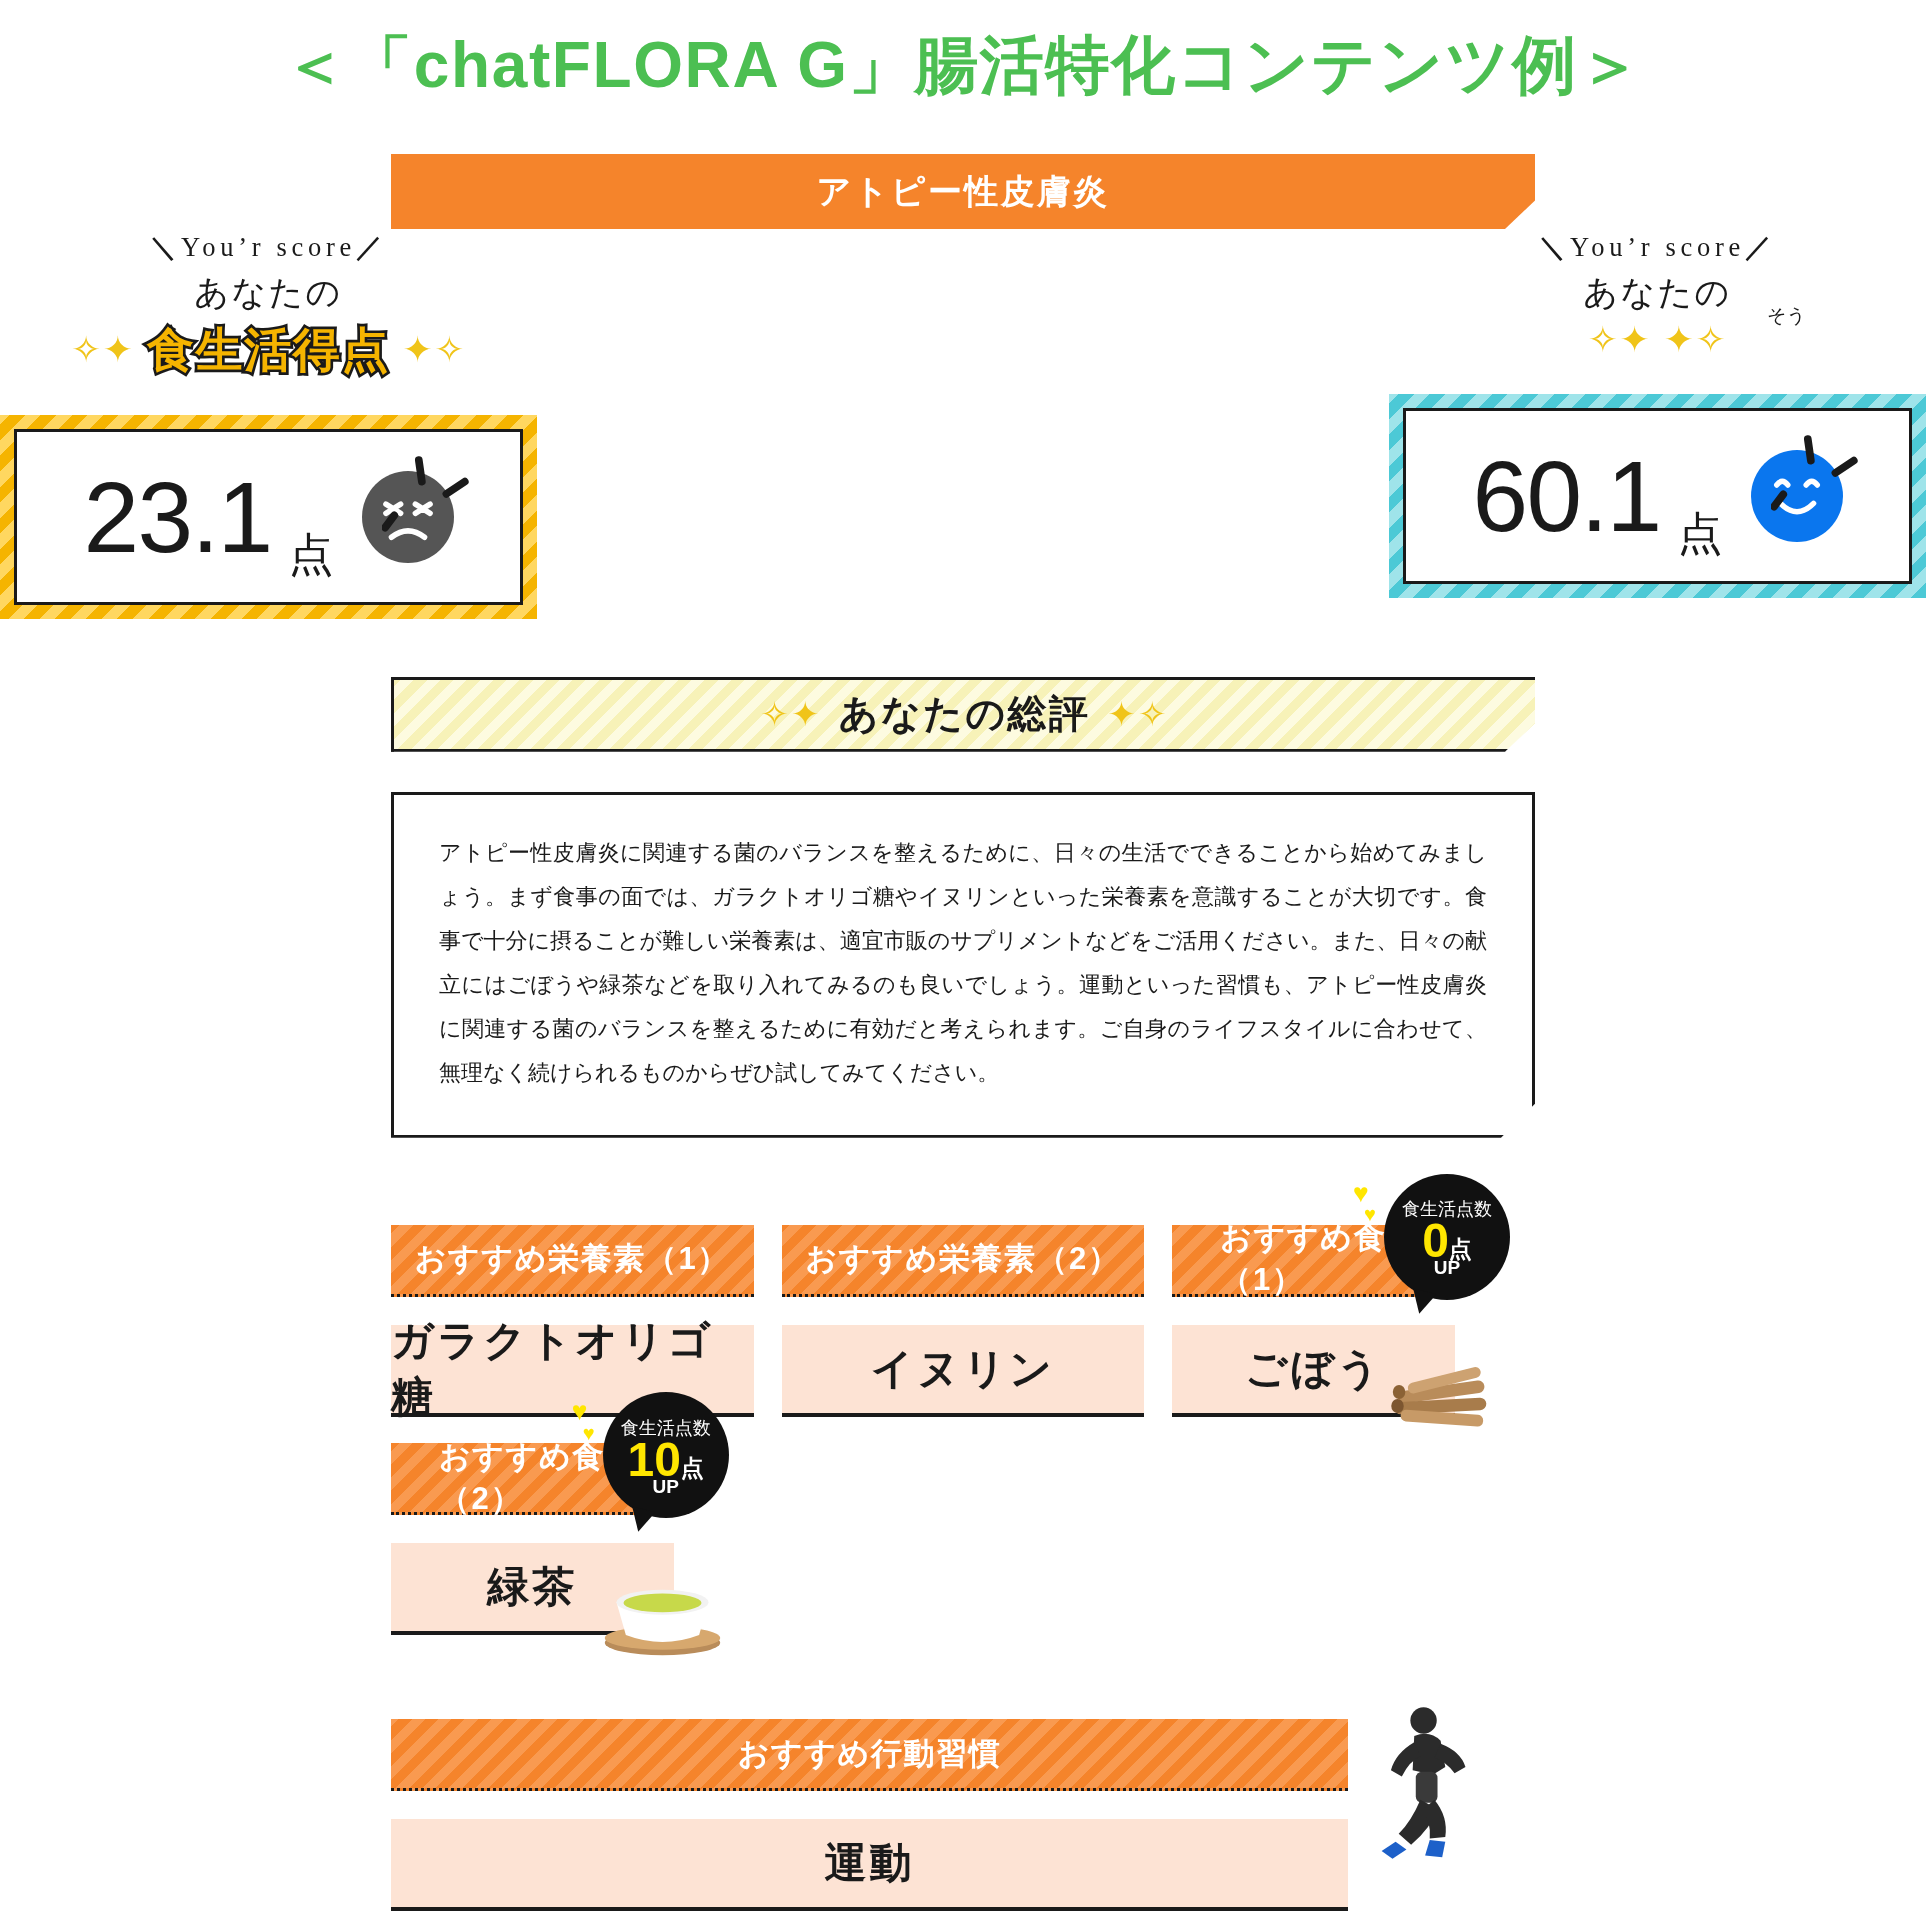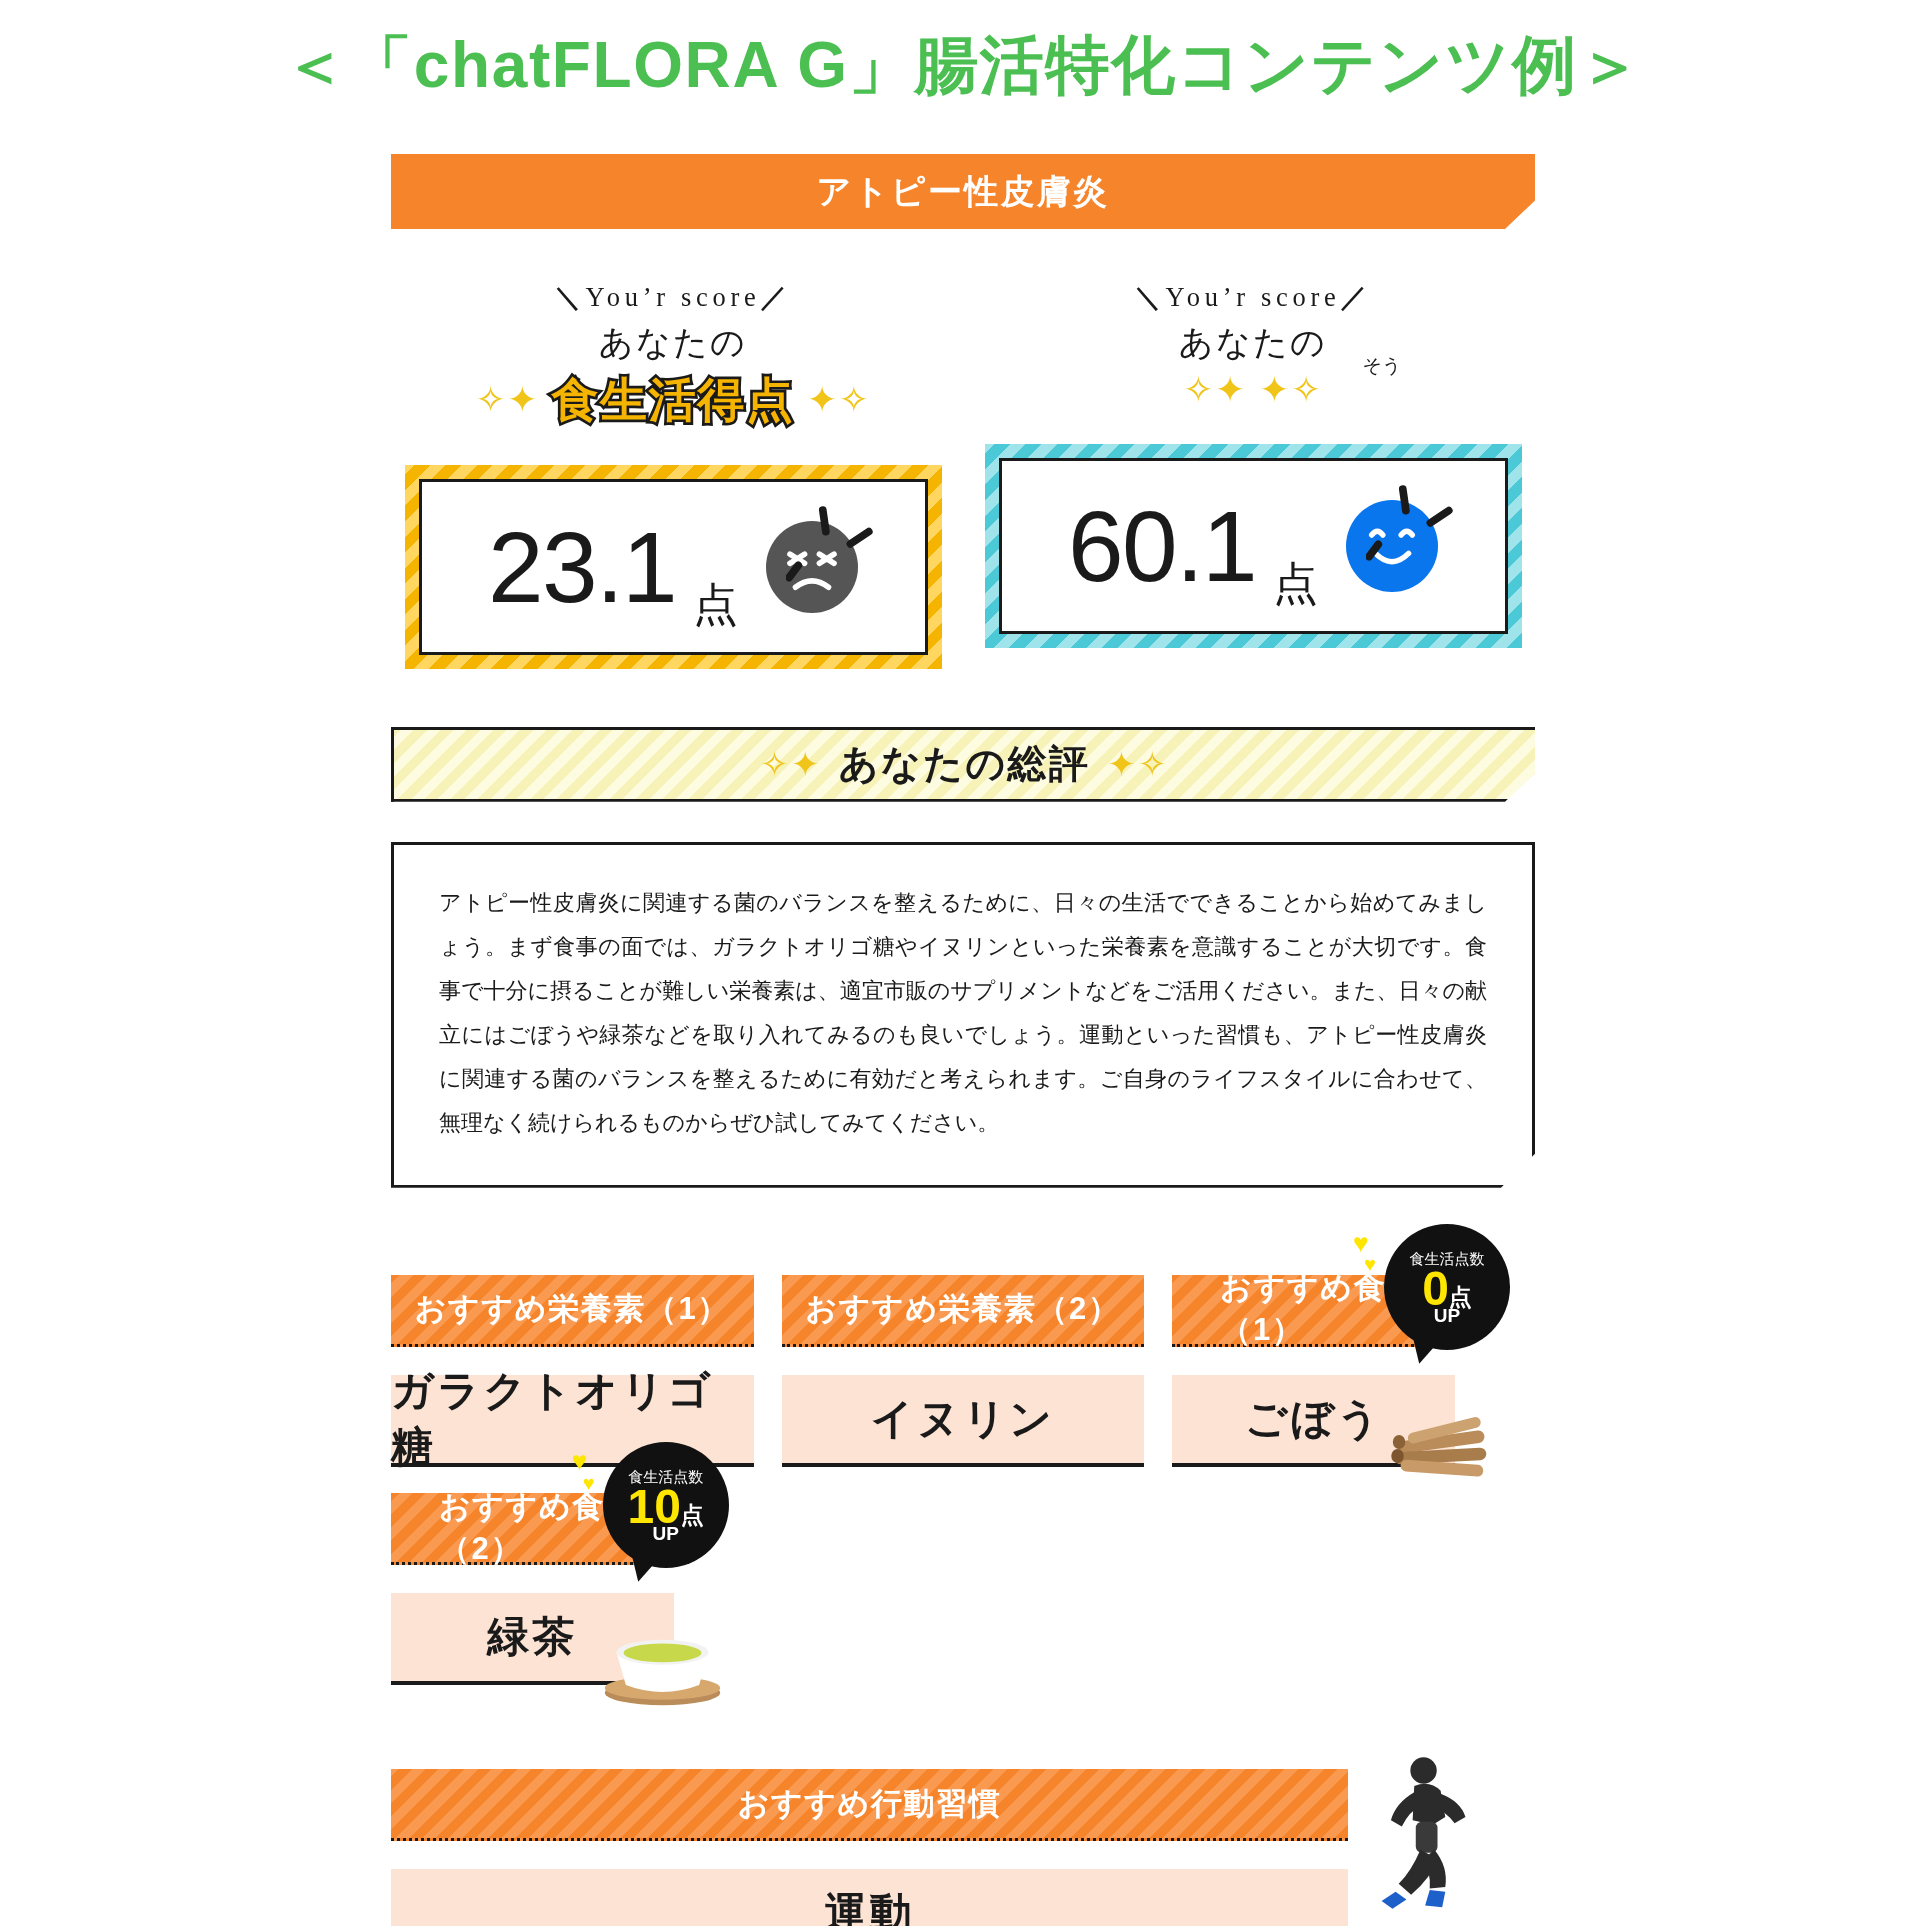--- a/index.html
+++ b/index.html
@@ -54,23 +54,22 @@
     height: 75px;
     background: #1a1a1a;
     clip-path: polygon(0 0, 100% 0, 100% 62%, calc(100% - 30px) 100%, 0 100%);
     z-index: -1;
   }
   .atopy-band-holder { margin-top: 45px; }
 
   
   .scores {
     display: flex;
-    justify-content: center;
+    justify-content: space-between;
     gap: 43px;
-    margin-top: 50px;
   }
   .score-block { width: 537px; text-align: center; }
   .youscore {
     font-family: "Liberation Serif", "DejaVu Serif", serif;
     font-size: 26.5px;
     letter-spacing: 4.7px;
     color: #1a1a1a;
   }
   .youscore .slash { display: inline-block; font-weight: bold; }
   .anata {
@@ -261,21 +260,21 @@
   .badge .bubble::after {
     content: "";
     position: absolute;
     bottom: -14px;
     left: 26.5px;
     border-left: 12.5px solid transparent;
     border-right: 12.5px solid transparent;
     border-top: 23px solid #111111;
     transform: rotate(14deg);
   }
-  .badge .bcap { font-size: 15px; letter-spacing: 0px; margin-bottom: -3.1px; }
+  .badge .bcap { font-size: 18px; letter-spacing: 0px; margin-bottom: -3.1px; }
   .badge .bnum {
     font-size: 48px;
     font-weight: bold;
     color: #ffe600;
     line-height: 0.95;
   }
   .badge .bnum .ten { font-size: 23px; color: #ffffff; font-weight: bold; }
   .badge .bup { font-size: 19px; font-weight: bold; color: #ffffff; line-height: 0.9; margin-top: -4.7px; }
   .hearts {
     position: absolute;

